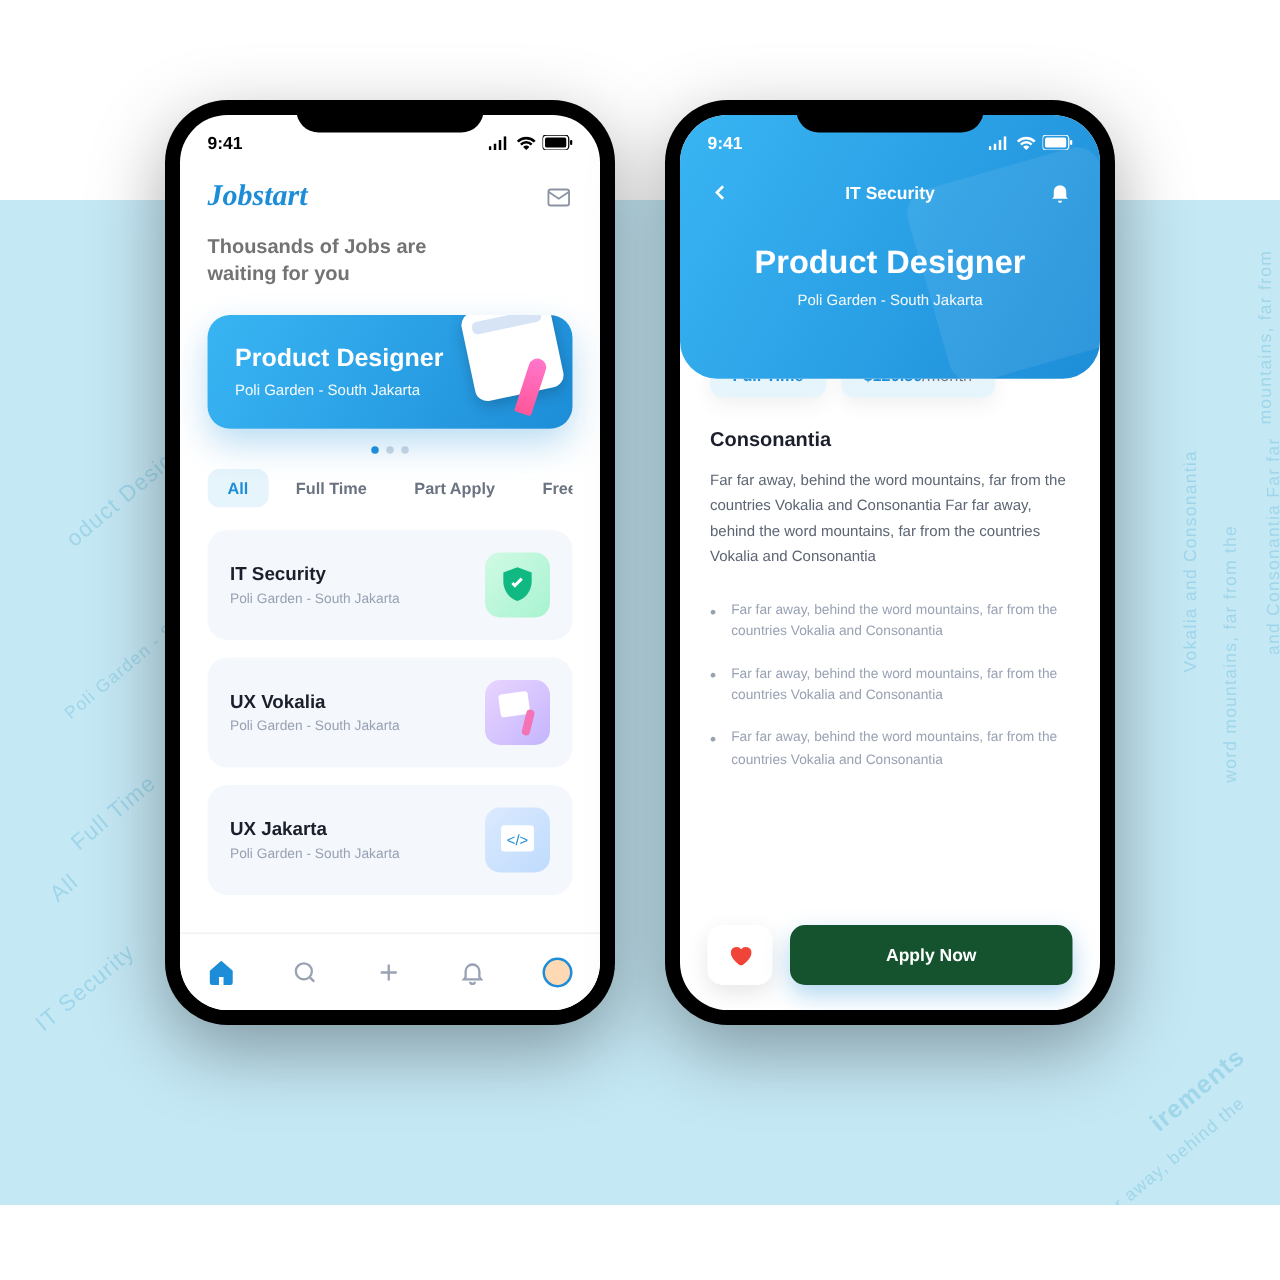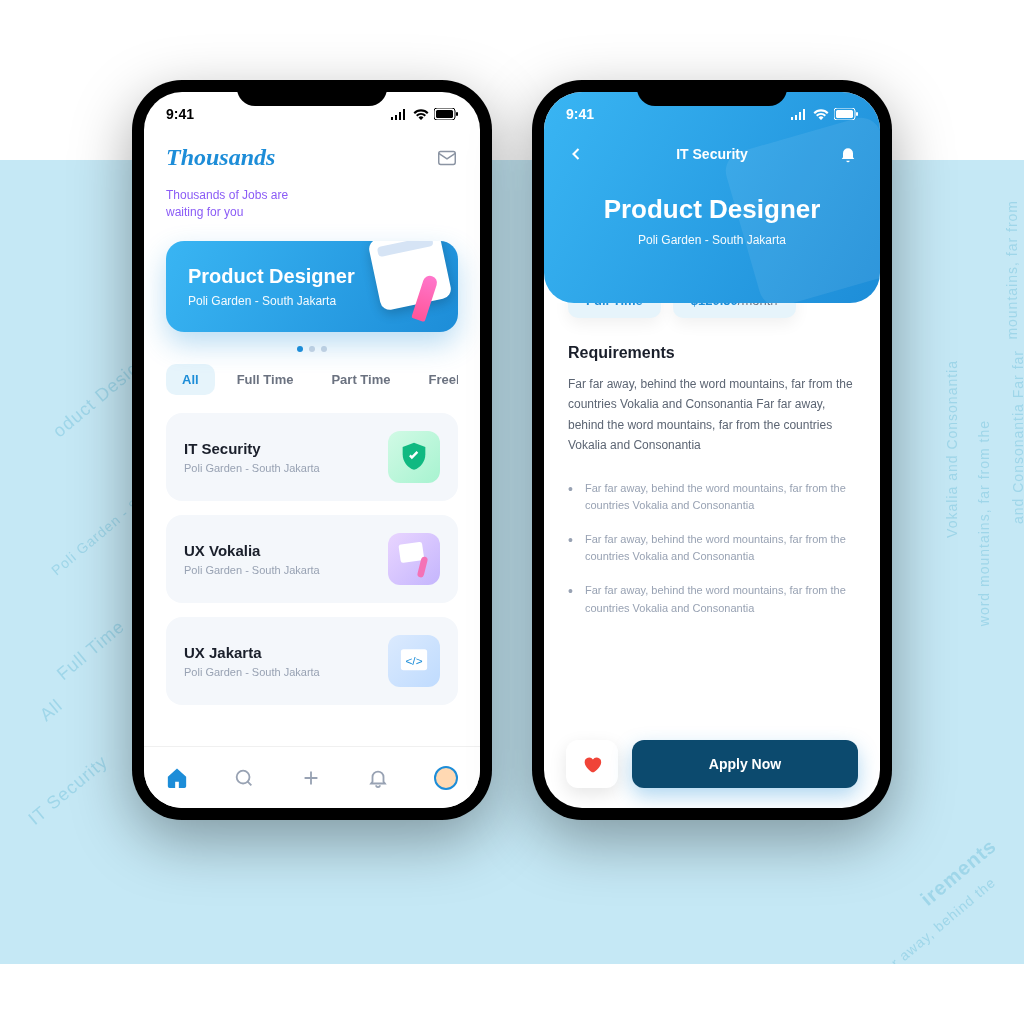--- a/index.html
+++ b/index.html
@@ -12,21 +12,21 @@
 .screen.blue-top{background:#fff}
 .notch{position:absolute;top:0;left:50%;transform:translateX(-50%);width:150px;height:26px;background:#000;border-radius:0 0 18px 18px;z-index:20}
 .statusbar{height:44px;display:flex;justify-content:space-between;align-items:center;padding:0 22px;font-size:14px;font-weight:600;z-index:5;position:relative}
 .statusbar.white{color:#fff}
 .status-right{display:flex;gap:5px;align-items:center}
 .status-right svg{display:block}
 .p1-content{flex:1;padding:0 22px;overflow:hidden;display:flex;flex-direction:column}
 .header1{display:flex;justify-content:space-between;align-items:center;margin:8px 0 16px}
 .brand{font-family:Georgia,serif;font-weight:700;font-size:24px;color:#1d8dd8;font-style:italic}
 .mail-icon{width:22px;height:22px;stroke:#8b94a3;stroke-width:1.6;fill:none}
-.tagline{font-size:12px;line-height:1.4;color:#8b5cf6;font-weight:400;margin-bottom:20px}
+.tagline{font-size:16px;line-height:1.4;color:#737373;font-weight:700;margin-bottom:20px}
 .hero{background:linear-gradient(120deg,#39b5f3 0%,#1d8dd8 100%);border-radius:18px;padding:24px 22px;color:#fff;position:relative;overflow:hidden;box-shadow:0 12px 28px rgba(29,141,216,.3)}
 .hero h3{font-size:20px;font-weight:700;margin-bottom:6px}
 .hero p{font-size:12px;opacity:.95}
 .hero-deco{position:absolute;right:12px;top:-8px;width:72px;height:72px;background:#fff;border-radius:10px;transform:rotate(-12deg);box-shadow:0 4px 12px rgba(0,0,0,.2)}
 .hero-deco::after{content:"";position:absolute;left:8px;top:8px;width:56px;height:10px;border-radius:4px;background:#d6e4f5}
 .hero-brush{position:absolute;right:26px;top:34px;width:14px;height:46px;border-radius:10px 10px 3px 3px;background:linear-gradient(#f7c,#f59);transform:rotate(18deg)}
 .dots{display:flex;justify-content:center;gap:6px;margin:14px 0 12px}
 .dot{width:6px;height:6px;border-radius:50%;background:#cfd7e3}
 .dot.on{background:#1d8dd8}
 .tabs{display:flex;gap:6px;margin-bottom:18px;overflow:hidden}
@@ -58,21 +58,21 @@
 .chips{display:flex;gap:12px;margin-top:-20px;margin-bottom:26px}
 .chip{background:#e6f4fb;color:#1d8dd8;padding:10px 18px;border-radius:10px;font-size:13px;font-weight:600;box-shadow:0 6px 16px rgba(0,0,0,.06)}
 .chip .muted{color:#6b7280;font-weight:500}
 .sect-h{font-size:16px;font-weight:700;color:#1a1f2b;margin-bottom:12px}
 .desc{font-size:12px;line-height:1.7;color:#5c6573;margin-bottom:24px}
 .req-list{list-style:none}
 .req-list li{display:flex;gap:12px;font-size:11px;line-height:1.6;color:#98a2b3;margin-bottom:16px}
 .req-list li::before{content:"•";color:#98a2b3;font-size:14px;line-height:1.3}
 .p2-footer{display:flex;gap:14px;padding:16px 22px 20px;align-items:center}
 .fav{width:52px;height:48px;border-radius:12px;box-shadow:0 6px 18px rgba(0,0,0,.1);display:flex;align-items:center;justify-content:center;background:#fff}
-.apply{flex:1;background:#0c4a6e;color:#fff;border-radius:12px;height:48px;display:flex;align-items:center;justify-content:center;font-weight:700;font-size:14px;box-shadow:0 8px 20px rgba(29,141,216,.35)}
+.apply{flex:1;background:#14532d;color:#fff;border-radius:12px;height:48px;display:flex;align-items:center;justify-content:center;font-weight:700;font-size:14px;box-shadow:0 8px 20px rgba(29,141,216,.35)}
 </style>
 </head>
 <body>
 
 <div class="bg-band">
 
   <div class="bg-ghost" style="left:40px;top:220px;transform:rotate(-40deg)">oduct Designer</div>
   <div class="bg-ghost" style="left:30px;top:340px;font-size:14px;transform:rotate(-40deg)">Poli Garden - South Jakarta</div>
   <div class="bg-ghost" style="left:50px;top:480px;transform:rotate(-40deg)">Full Time</div>
   <div class="bg-ghost" style="left:40px;top:540px;transform:rotate(-40deg)">All</div>
@@ -102,21 +102,21 @@
           <svg width="24" height="12" viewBox="0 0 24 12">
               <rect x="0" y="0" width="21" height="12" rx="3" fill="none" stroke="#000" stroke-width="1"></rect>
               <rect x="2" y="2" width="17" height="8" rx="1.5" fill="#000"></rect>
               <rect x="22" y="4" width="2" height="4" rx="1" fill="#000"></rect>
             </svg>
         </div>
       </div>
 
       <div class="p1-content">
         <div class="header1">
-          <div class="brand">Thousands</div>
+          <div class="brand">Jobstart</div>
           <svg class="mail-icon" viewBox="0 0 24 24">
               <rect x="3" y="5" width="18" height="14" rx="2"></rect>
               <path d="M3 7l9 6 9-6"></path>
             </svg>
         </div>
 
         <div class="tagline" style="white-space:pre-line">Thousands of Jobs are
 waiting for you</div>
 
         <div class="hero">
@@ -128,21 +128,21 @@
 
         <div class="dots">
           <div class="dot on"></div>
           <div class="dot"></div>
           <div class="dot"></div>
         </div>
 
         <div class="tabs">
           <div class="tab active">All</div>
           <div class="tab">Full Time</div>
-          <div class="tab">Part Time</div>
+          <div class="tab">Part Apply</div>
           <div class="tab">Freelance</div>
 
         </div>
 
         <div class="joblist">
           <div class="job">
             <div>
               <h4>IT Security</h4>
               <p>Poli Garden - South Jakarta</p>
             </div>
@@ -238,21 +238,21 @@
       </div>
 
       <div class="p2-body">
         <div class="chips">
           <div class="chip">Full Time</div>
           <div class="chip">
             <span>$120.50</span><span class="muted">/month</span>
           </div>
         </div>
 
-        <div class="sect-h">Requirements</div>
+        <div class="sect-h">Consonantia</div>
         <div class="desc">Far far away, behind the word mountains, far from the countries Vokalia and Consonantia Far far away, behind the word mountains, far from the countries Vokalia and Consonantia</div>
 
         <ul class="req-list">
           <li>
               <span>Far far away, behind the word mountains, far from the countries Vokalia and Consonantia</span>
             </li>
           <li>
               <span>Far far away, behind the word mountains, far from the countries Vokalia and Consonantia</span>
             </li>
           <li>

